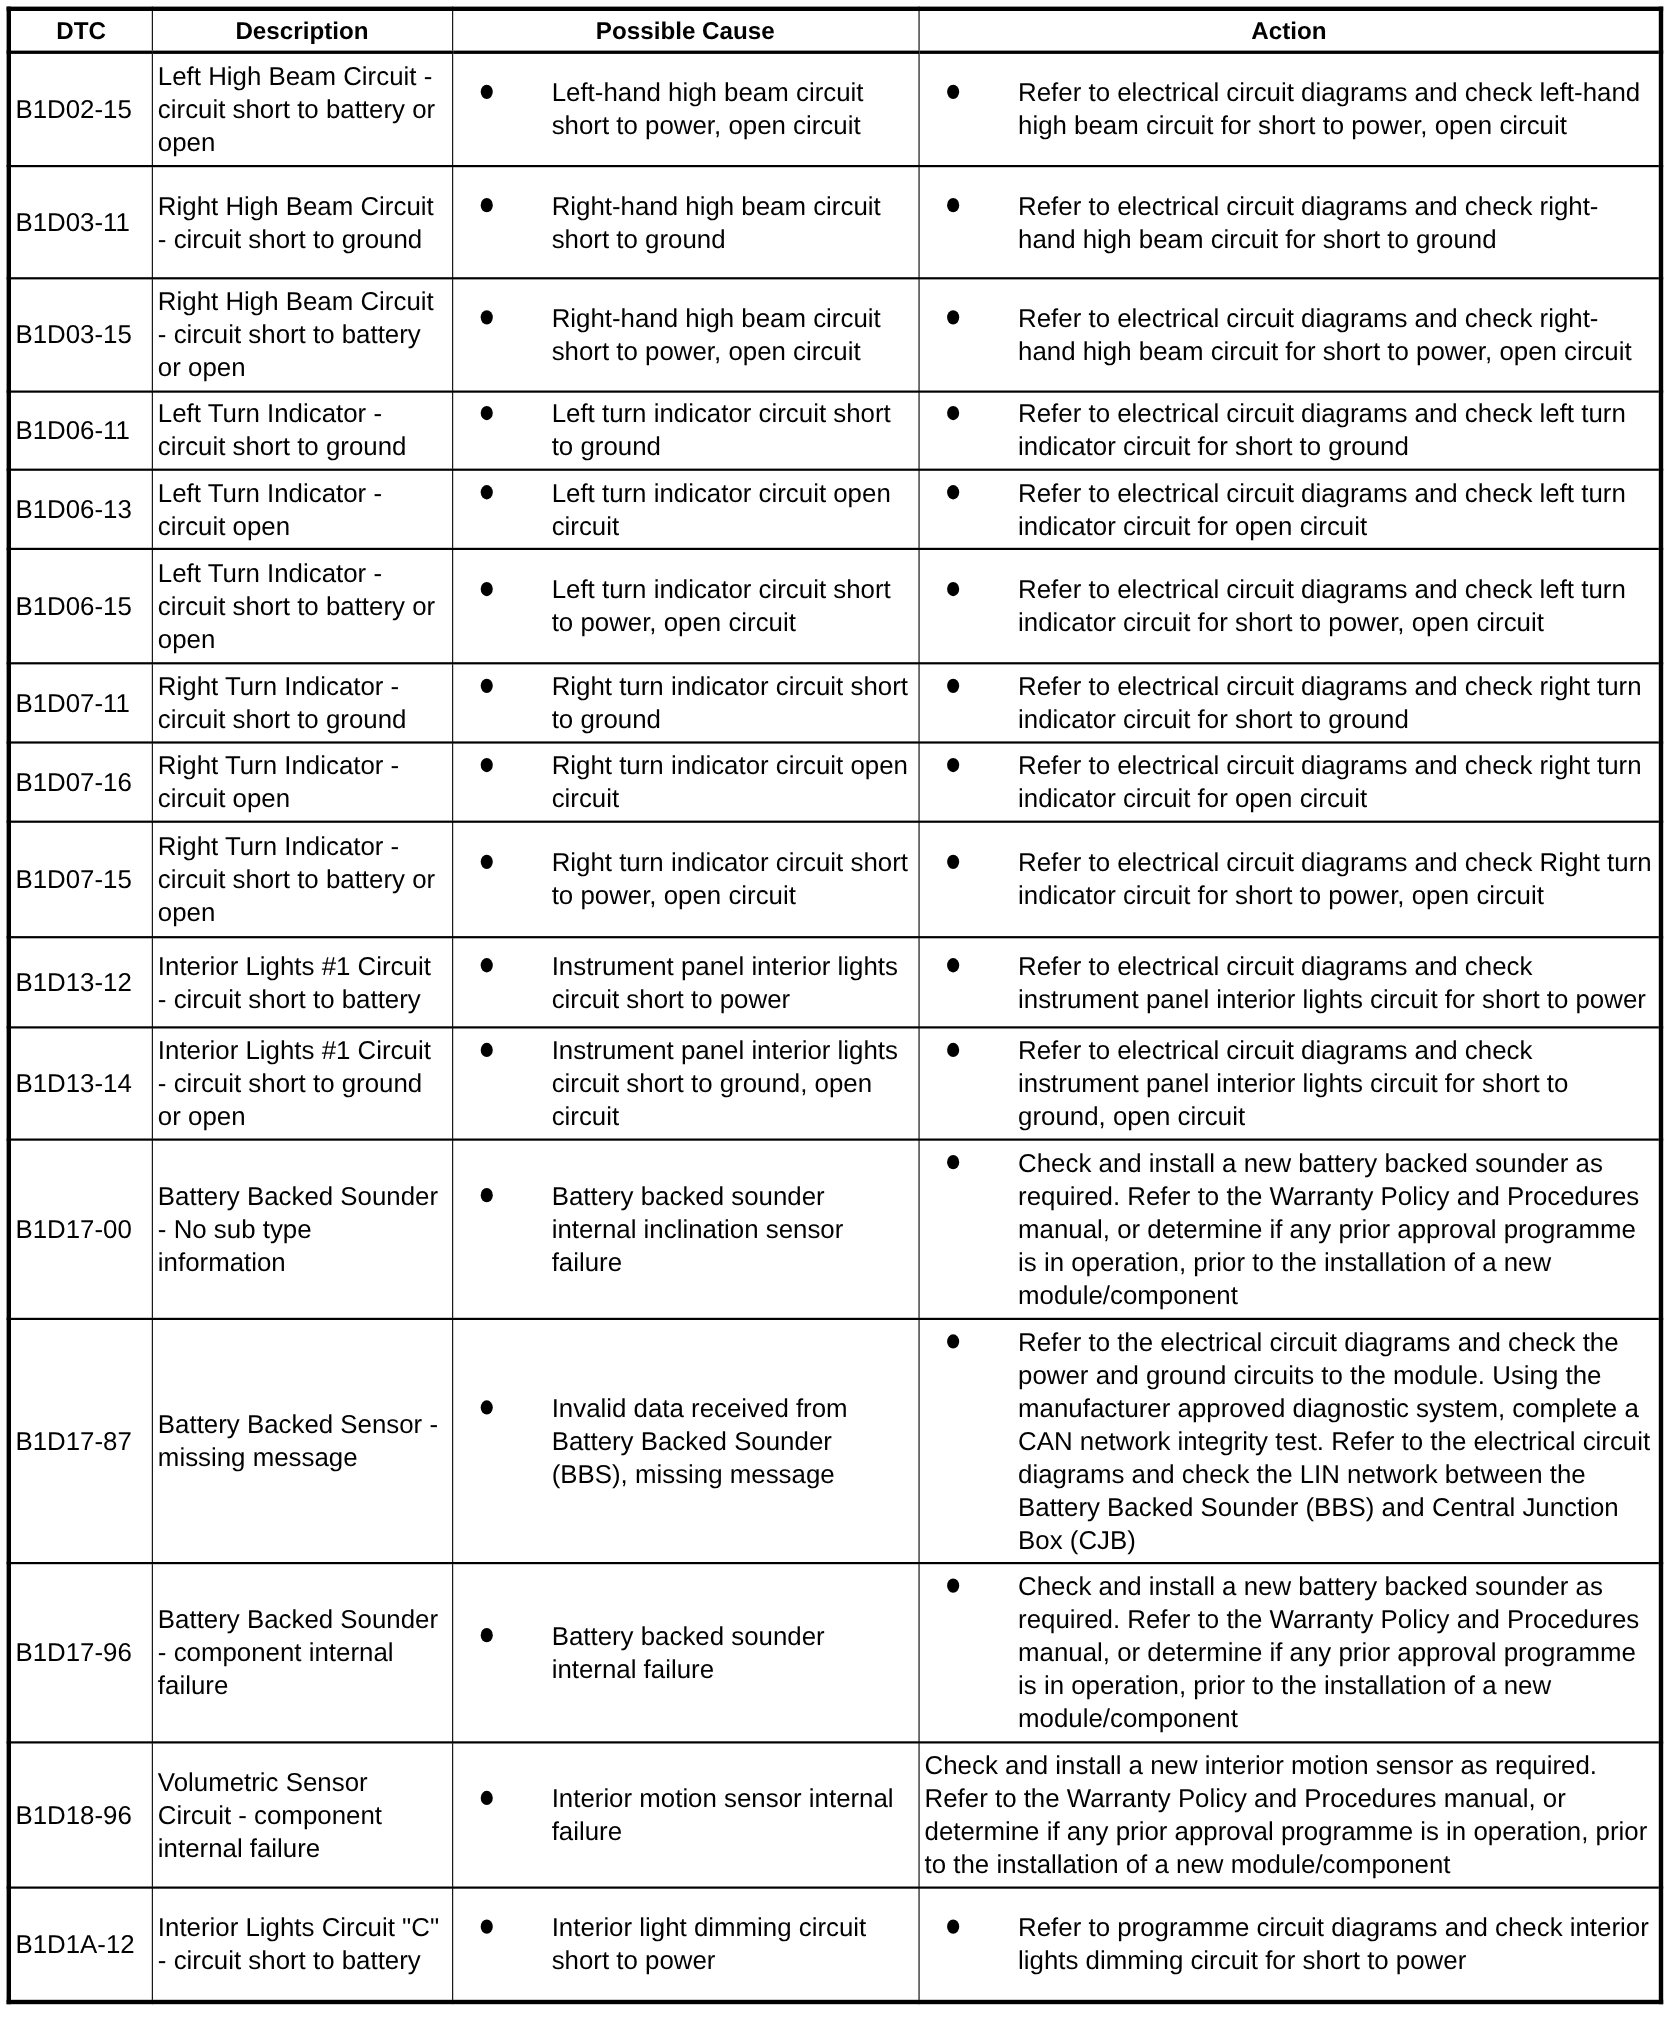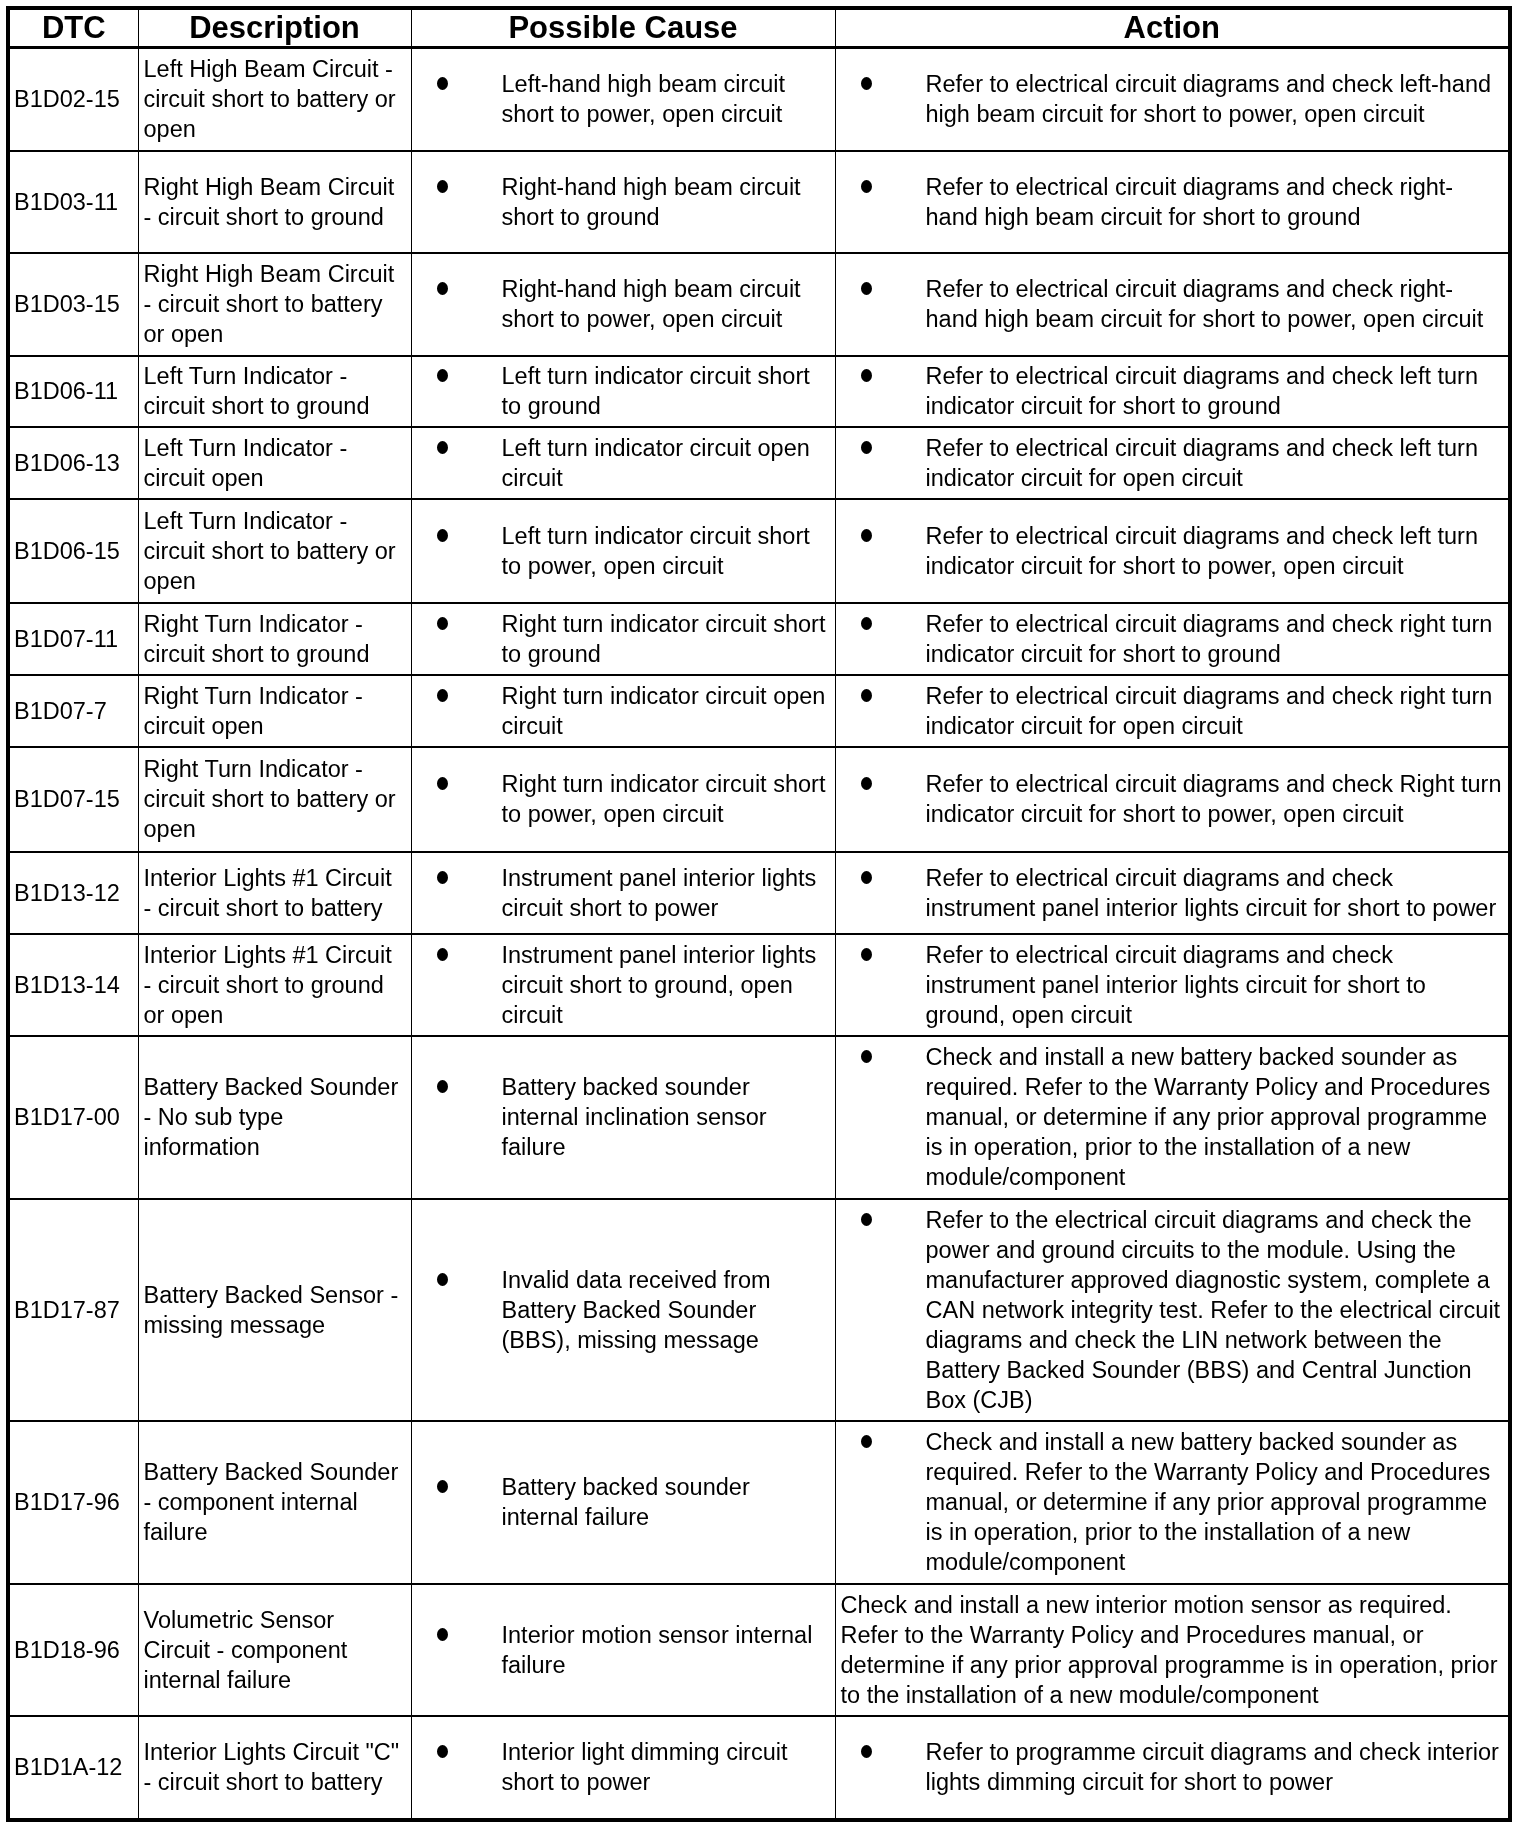--- a/index.html
+++ b/index.html
@@ -18,21 +18,21 @@
     border: 1.5px solid #000;
     vertical-align: middle;
     padding: 0 5px;
     font-size: 23.5px;
     line-height: 30px;
     overflow: hidden;
   }
   .dtc-table thead th {
     font-weight: bold; text-align: center; height: 36px;
     border-bottom: 3px solid #000;
-    font-size: 31px;
+    font-size: 22px;
   }
   .dtc-table td.dtc { padding-left: 4px; white-space: nowrap; }
   .dtc-table tbody tr { border-top: 2.5px solid #000; }
   .bullet-item { display: flex; align-items: flex-start; gap: 32px; }
   .bullet {
     flex: 0 0 auto; width: 11px; height: 13px; border-radius: 50%;
     background: #000; margin: 8px 22px 0 20px;
   }
   .bullet-text { flex: 1 1 auto; }
   .plain-text { padding-left: 0; }
@@ -169,21 +169,21 @@
     </td>
     <td>
       <div class="bullet-item">
         <span class="bullet"></span>
         <span class="bullet-text">Refer to electrical circuit diagrams and check right turn indicator circuit for short to ground</span>
       </div>
     </td>
   </tr>
 
   <tr style="height: 72px;">
-    <td class="dtc">B1D07-7</td>
+    <td class="dtc">B1D07-16</td>
     <td>Right Turn Indicator - circuit open</td>
     <td>
       <div class="bullet-item">
         <span class="bullet"></span>
         <span class="bullet-text">Right turn indicator circuit open circuit</span>
       </div>
     </td>
     <td>
       <div class="bullet-item">
         <span class="bullet"></span>

